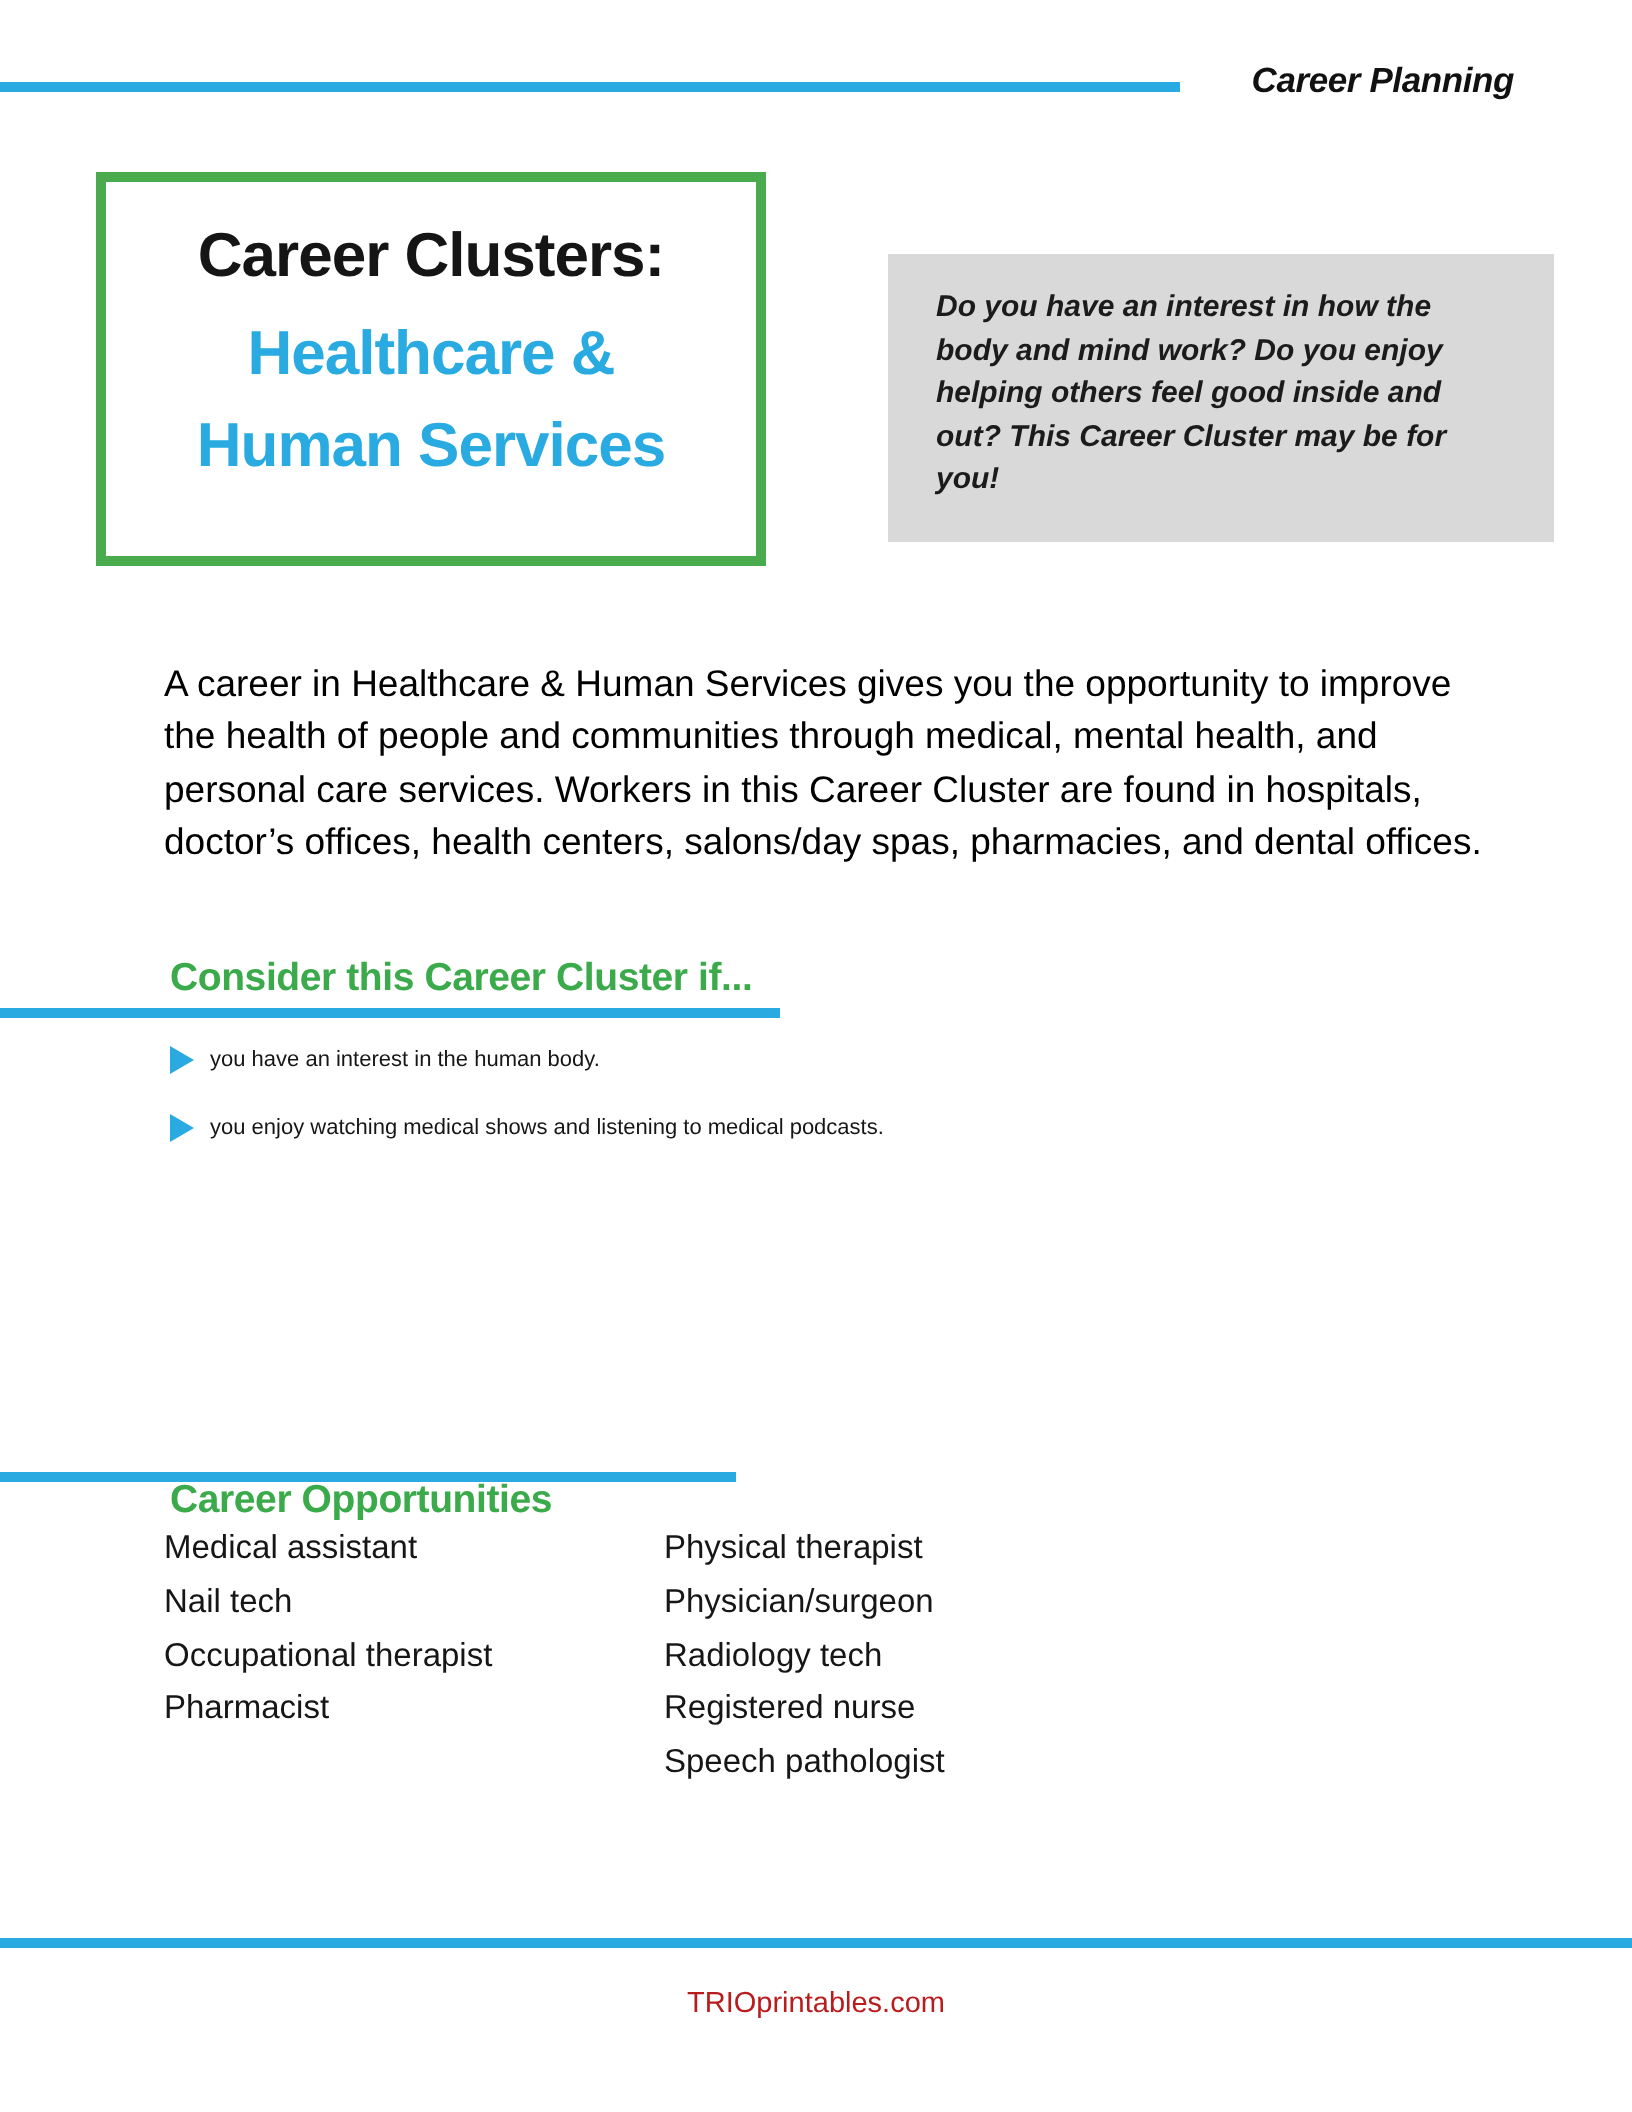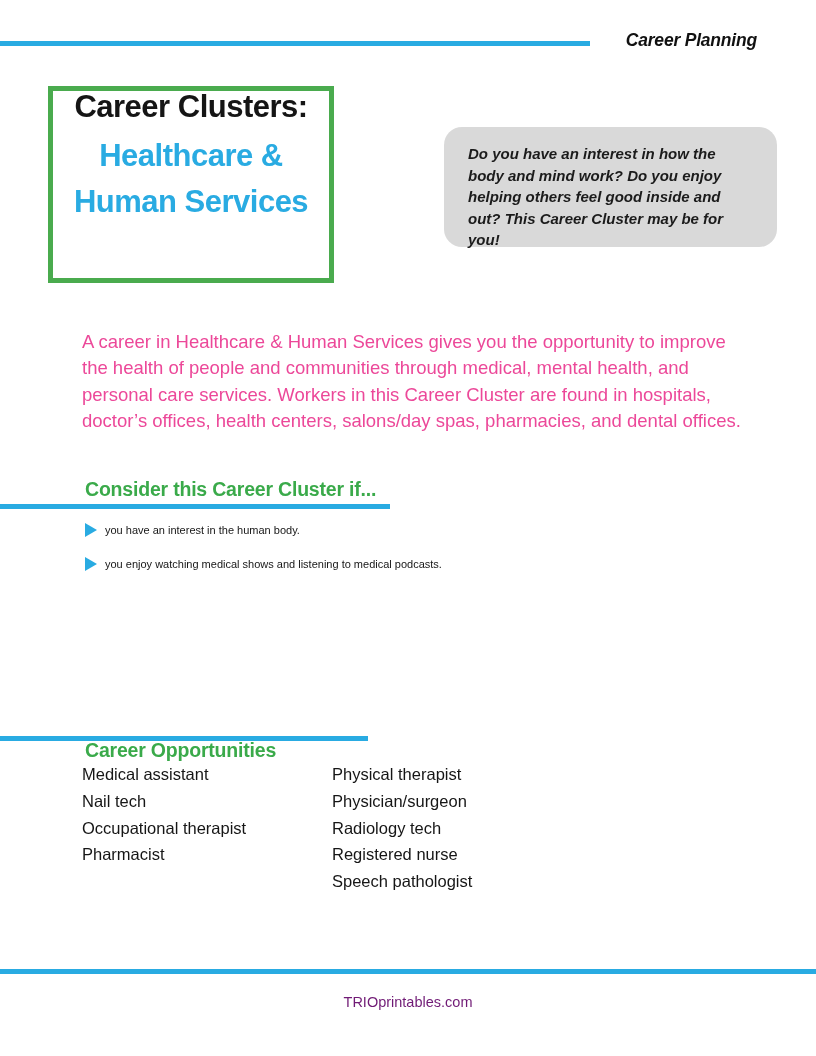--- a/index.html
+++ b/index.html
@@ -16,36 +16,36 @@
     font-family:"Liberation Sans",sans-serif;color:var(--text-color);
   }
   
   .header-rule{position:absolute;left:0;top:41px;width:590px;height:5px;background:var(--accent-blue);}
   .header-label{
     position:absolute;top:30px;right:59px;
     font-size:17.5px;font-weight:bold;font-style:italic;letter-spacing:-0.2px;color:#111;
   }
   
   .title-box{
-    position:absolute;left:48px;top:86px;width:286px;height:197px;
-    border:5px solid var(--border-green);background:#fff;text-align:center;
+    position:absolute;left:48px;top:86px;width:335px;height:197px;
+    border:5px solid var(--border-green);background:#fff;text-align:center;padding-top:21px;
   }
   .title-line{font-weight:bold;font-size:31px;letter-spacing:-0.5px;line-height:1.0;}
   .title-black{color:#151515;margin-bottom:18px;}
   .title-blue{color:var(--accent-blue);margin-bottom:15px;}
   
   .intro-box{
-    position:absolute;left:444px;top:127px;width:333px;height:120px;
+    position:absolute;left:444px;top:127px;width:333px;height:144px;
     background:var(--intro-bg);padding:16px 30px 0 24px;
-    font-style:italic;font-weight:600;font-size:15px;line-height:21.5px;color:#1b1b1b;border-radius:18px;
+    font-style:italic;font-weight:600;font-size:15px;line-height:21.5px;color:#1b1b1b;
   }
   
   .description{
     position:absolute;left:82px;top:329px;width:662px;
-    font-size:18.5px;line-height:26.3px;color:#ec4899;
+    font-size:18.5px;line-height:26.3px;color:#000000;
   }
   
   .section-heading{
     position:absolute;left:85px;
     font-size:19.5px;font-weight:bold;letter-spacing:-0.2px;color:var(--heading-green);
   }
   .heading-consider{top:478px;}
   .rule-consider{position:absolute;left:0;top:504px;width:390px;height:5px;background:var(--accent-blue);}
   .heading-opportunities{top:739px;text-align:center;}
   .rule-opportunities{position:absolute;left:0;top:736px;width:368px;height:5px;background:var(--accent-blue);}
@@ -60,21 +60,21 @@
   .bullet-text{font-size:11px;color:#161616;}
   
   .careers{position:absolute;left:82px;top:761px;width:680px;display:flex;}
   .career-col{width:260px;flex:0 0 auto;}
   .career-col.col-2{width:250px;}
   .career-item{font-size:16.5px;line-height:26.8px;color:#161616;white-space:nowrap;}
   
   .footer-rule{position:absolute;left:0;top:969px;width:816px;height:5px;background:var(--accent-blue);}
   .footer-site{
     position:absolute;left:0;top:994px;width:816px;text-align:center;
-    font-size:14.5px;color:#701a75;
+    font-size:14.5px;color:#b91c1c;
   }
 </style>
 </head>
 <body>
 
 <div class="header-rule"></div>
 <div class="header-label">Career Planning</div>
 
 <div class="title-box">
   <div class="title-line title-black">Career Clusters:</div>

